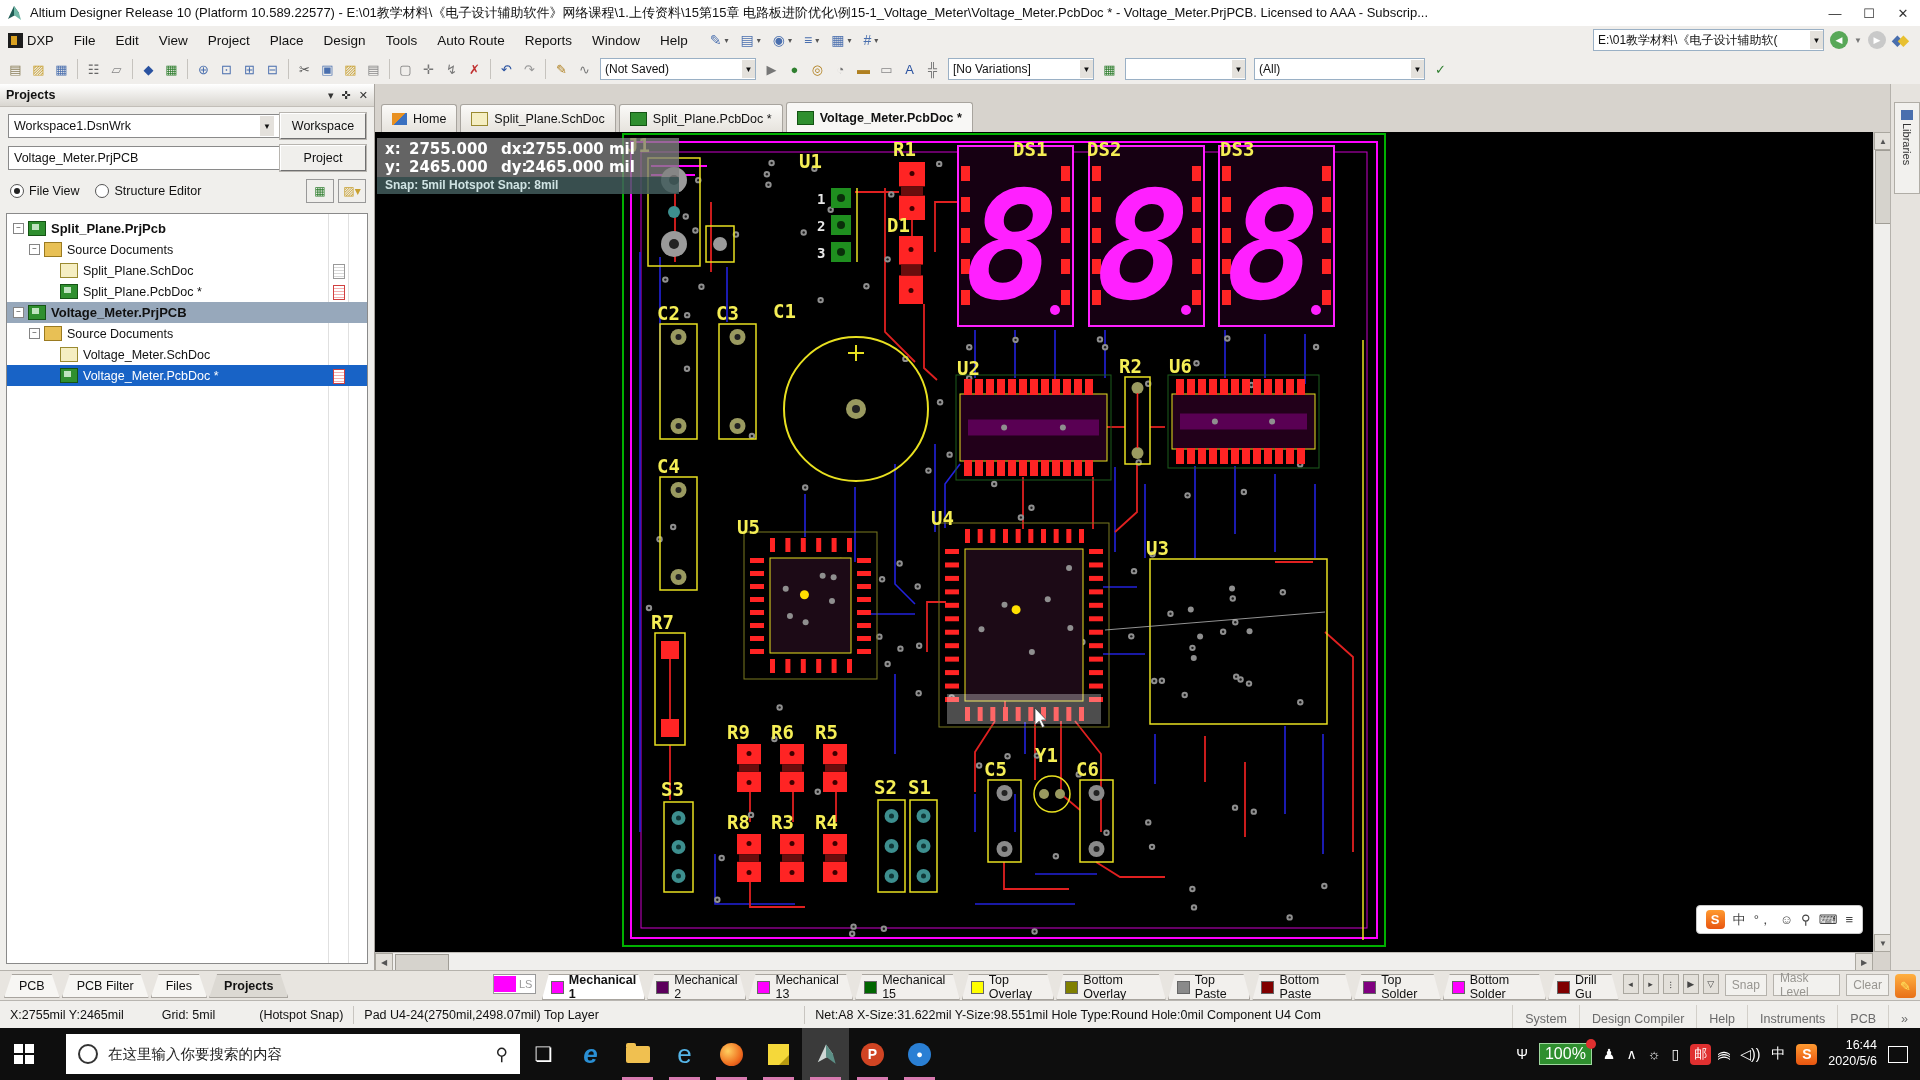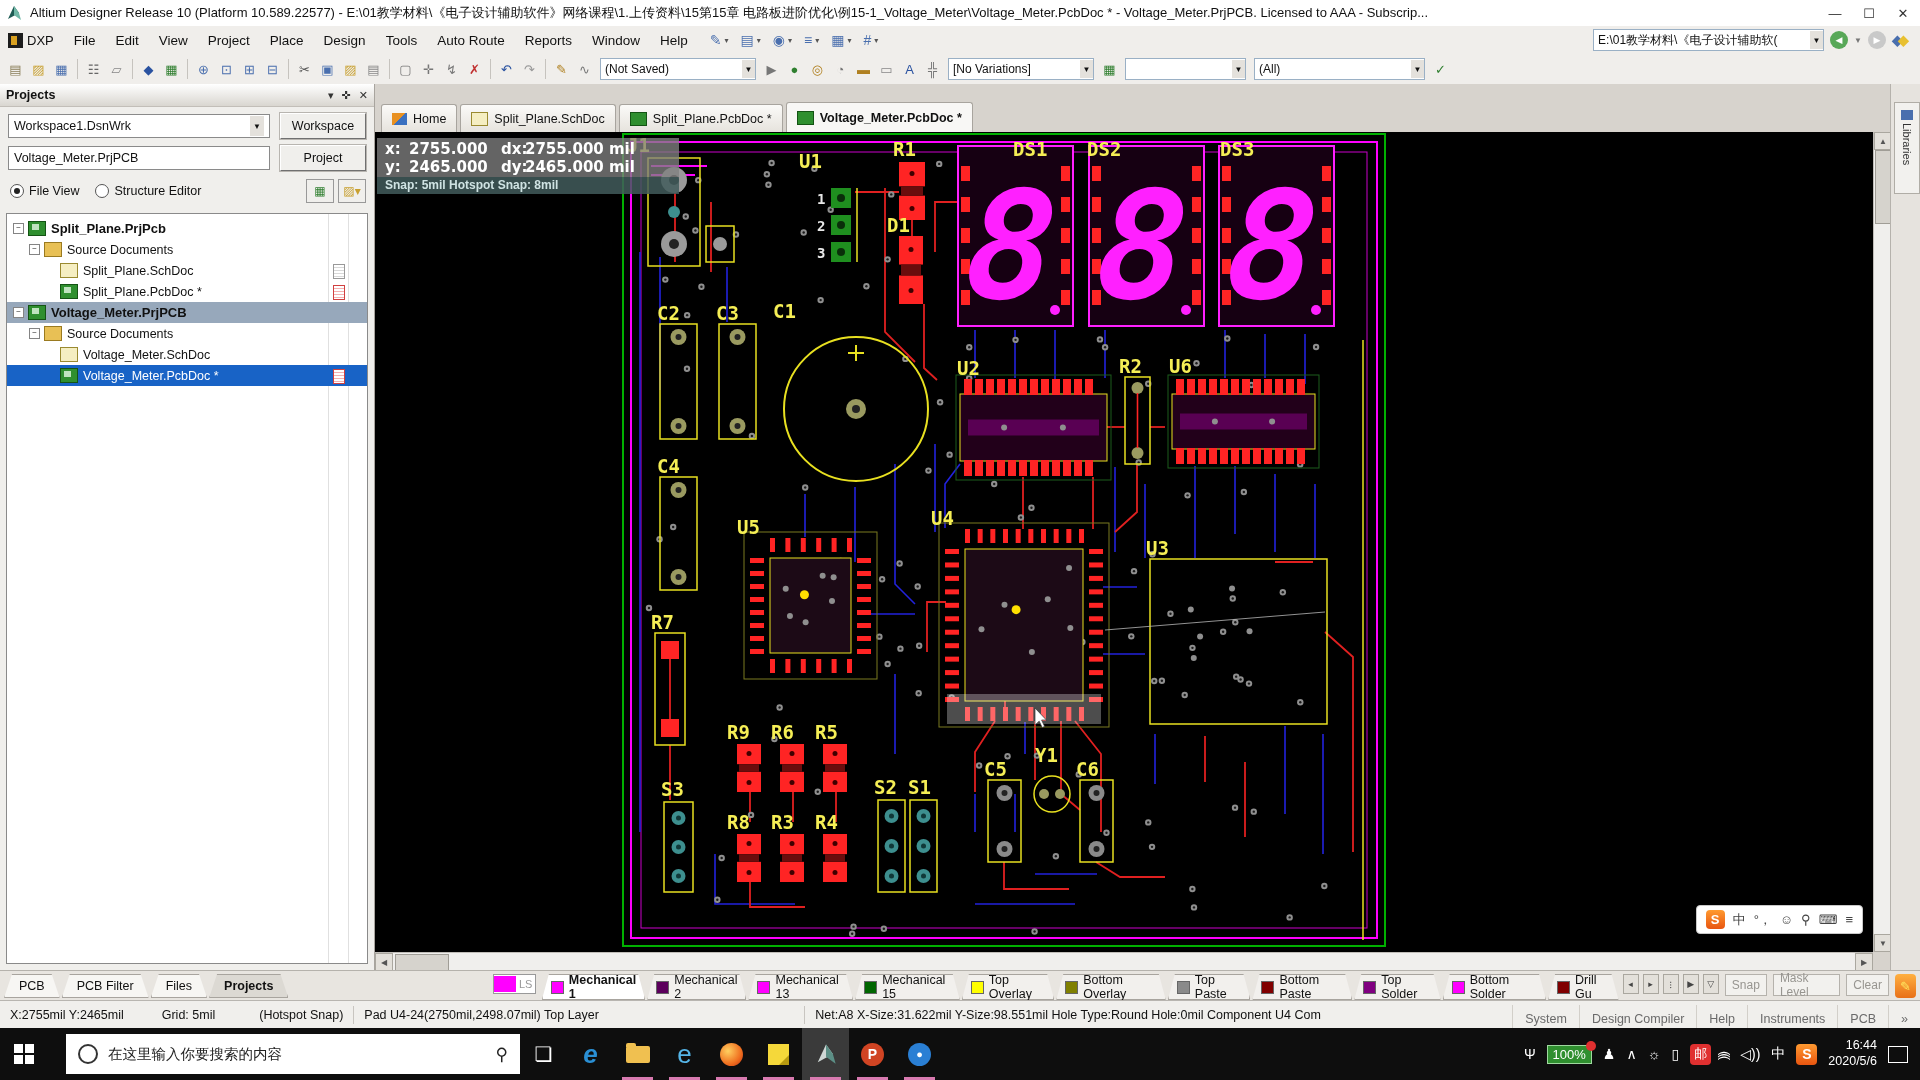--- a/index.html
+++ b/index.html
@@ -43,21 +43,21 @@
   .combo .dd{margin-left:auto;width:13px;height:18px;background:#e4e1dc;font-size:8px;
              display:flex;align-items:center;justify-content:center;}
   
   .workarea{position:absolute;left:0;top:84px;width:1920px;height:886px;}
   .left-panel{position:absolute;left:0;top:0;width:374px;height:886px;background:#f0efec;
               border-right:1px solid #a8a49e;display:flex;flex-direction:column;}
   .panel-header{height:22px;background:linear-gradient(#ffffff,#d9d6d0);display:flex;
                 align-items:center;padding:0 6px;border-bottom:1px solid #c2beb8;}
   .panel-header .ph-title{font-weight:bold;font-size:12.5px;}
   .ph-icons{margin-left:auto;display:flex;gap:8px;color:#333;font-size:11px;}
-  .prow{display:flex;align-items:center;margin:6px 8px 0 8px;gap:10px;}
+  .prow{display:flex;align-items:center;margin:6px 8px 0 8px;gap:0;}
   .pfield{flex:1;height:22px;border:1px solid #8a8a8a;background:#fff;display:flex;
           align-items:center;padding:0 5px;font-size:12.5px;}
   .pfield .dd{margin-left:auto;width:14px;height:20px;background:#e4e1dc;font-size:8px;
               display:flex;align-items:center;justify-content:center;}
   .pbtn{width:84px;height:24px;background:#f0efec;border:1px solid #888;
         border-color:#fff #707070 #707070 #fff;box-shadow:0 0 0 1px #b8b5b0;
         display:flex;align-items:center;justify-content:center;font-size:12.5px;}
   .radio-row{display:flex;align-items:center;margin:8px 8px 6px 10px;gap:16px;font-size:12.5px;}
   .radio{display:flex;align-items:center;gap:5px;}
   .rdot{width:12px;height:12px;border-radius:50%;border:1px solid #555;background:#fff;position:relative;}
@@ -163,21 +163,21 @@
   .fold{width:24px;height:17px;background:#f0c050;border-radius:2px;position:relative;}
   .fold::before{content:"";position:absolute;left:0;top:-3px;width:10px;height:4px;background:#f0c050;border-radius:2px 2px 0 0;}
   .note{width:21px;height:21px;background:#f5d83a;position:relative;}
   .note::after{content:"";position:absolute;right:0;bottom:0;border:5px solid #b89a10;border-left-color:transparent;border-top-color:transparent;}
   .ffox{width:23px;height:23px;border-radius:50%;background:radial-gradient(circle at 35% 35%,#ffd060,#f07020 60%,#c03010);}
   .pptc{width:23px;height:23px;border-radius:50%;background:#d04423;color:#fff;font-size:14px;font-weight:bold;
         display:flex;align-items:center;justify-content:center;}
   .vidc{width:23px;height:23px;border-radius:50%;background:#2a7fd4;color:#fff;font-size:11px;
         display:flex;align-items:center;justify-content:center;}
   .tray{margin-left:auto;display:flex;align-items:center;gap:11px;padding-right:12px;font-size:14px;}
-  .batt{background:#2f8f2f;border:1px solid #9fd89f;color:#fff;font-size:13px;padding:1px 5px;position:relative;}
+  .batt{background:#2f8f2f;border:1px solid #9fd89f;color:#fff;font-size:16px;padding:1px 5px;position:relative;}
   .batt::after{content:"";position:absolute;right:-5px;top:-5px;width:10px;height:10px;border-radius:50%;background:#e03030;}
   .mailc{width:21px;height:21px;background:#e03030;border-radius:4px;color:#fff;font-size:13px;
          display:flex;align-items:center;justify-content:center;}
   .wifi{transform:rotate(90deg);display:inline-block;letter-spacing:-2px;font-size:13px;}
   .sgs{width:21px;height:21px;border-radius:4px;background:linear-gradient(#ff9a30,#e85510);color:#fff;
        font-weight:bold;font-size:14px;display:flex;align-items:center;justify-content:center;}
   .clock{text-align:right;font-size:12.5px;line-height:1.25;}
   .notif{width:18px;height:15px;border:1px solid #fff;}
   svg text{user-select:none;}
 </style>

